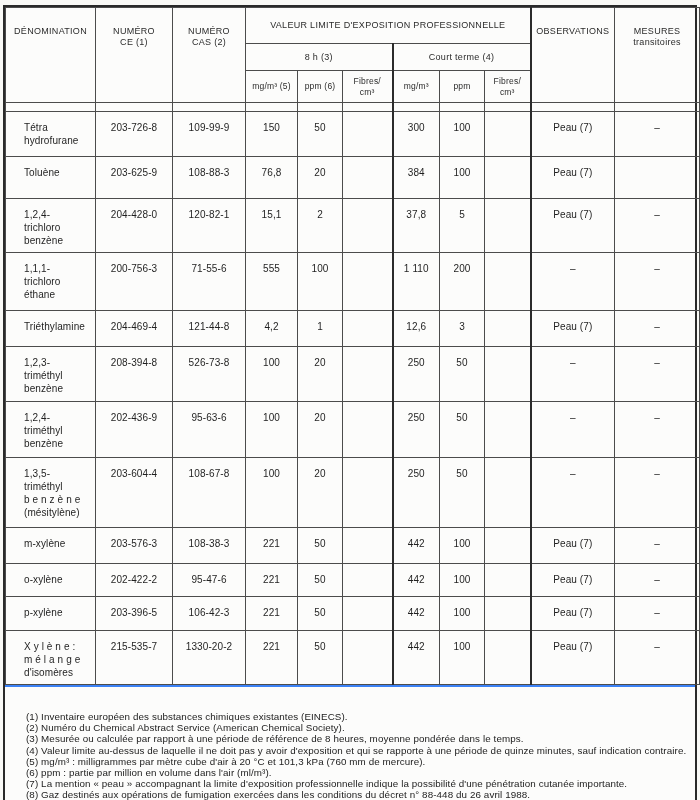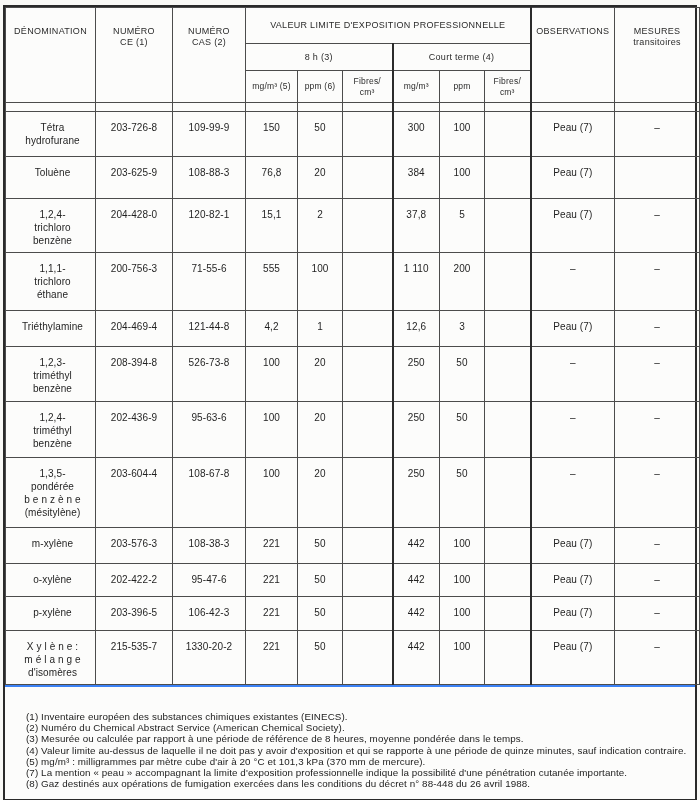--- a/index.html
+++ b/index.html
@@ -51,22 +51,22 @@
   tbody td{
     font-size:10px;
     line-height:13px;
     vertical-align:top;
     text-align:center;
     white-space:pre-line;
     padding:9px 3px 5px 3px;
     letter-spacing:0.1px;
   }
   tbody td.col-denomination{
-    text-align:center;
-    padding-left:7px;
+    text-align:left;
+    padding-left:18px;
     padding-right:3px;
   }
   tbody tr:nth-child(1){height:45px;}
   tbody tr:nth-child(2){height:42px;}
   tbody tr:nth-child(3){height:53px;}
   tbody tr:nth-child(4){height:58px;}
   tbody tr:nth-child(5){height:36px;}
   tbody tr:nth-child(6){height:55px;}
   tbody tr:nth-child(7){height:56px;}
   tbody tr:nth-child(8){height:70px;}
@@ -241,21 +241,21 @@
             <td class="col-ppm8h">20</td>
             <td class="col-fibres8h"></td>
             <td class="col-mgct ct-edge">250</td>
             <td class="col-ppmct">50</td>
             <td class="col-fibresct"></td>
             <td class="col-observations obs-edge">–</td>
             <td class="col-mesures">–</td>
           </tr>
           <tr>
             <td class="col-denomination">1,3,5-
-pondérée
+triméthyl
 b e n z è n e
 (mésitylène)</td>
             <td class="col-ce">203-604-4</td>
             <td class="col-cas">108-67-8</td>
             <td class="col-mg8h">100</td>
             <td class="col-ppm8h">20</td>
             <td class="col-fibres8h"></td>
             <td class="col-mgct ct-edge">250</td>
             <td class="col-ppmct">50</td>
             <td class="col-fibresct"></td>
@@ -317,18 +317,19 @@
             <td class="col-mesures">–</td>
           </tr>
         </tbody>
     </table>
 
     <div class="footnotes">
         <p>(1) Inventaire européen des substances chimiques existantes (EINECS).</p>
         <p>(2) Numéro du Chemical Abstract Service (American Chemical Society).</p>
         <p>(3) Mesurée ou calculée par rapport à une période de référence de 8 heures, moyenne pondérée dans le temps.</p>
         <p>(4) Valeur limite au-dessus de laquelle il ne doit pas y avoir d'exposition et qui se rapporte à une période de quinze minutes, sauf indication contraire.</p>
-        <p>(5) mg/m³ : milligrammes par mètre cube d'air à 20 °C et 101,3 kPa (370 mm de mercure).</p>
+        <p>(5) mg/m³ : milligrammes par mètre cube d'air à 20 °C et 101,3 kPa (760 mm de mercure).</p>
+        <p>(6) ppm : partie par million en volume dans l'air (ml/m³).</p>
         <p>(7) La mention « peau » accompagnant la limite d'exposition professionnelle indique la possibilité d'une pénétration cutanée importante.</p>
         <p>(8) Gaz destinés aux opérations de fumigation exercées dans les conditions du décret n° 88-448 du 26 avril 1988.</p>
       </div>
   </div>
 </div>
 
 </body></html>

